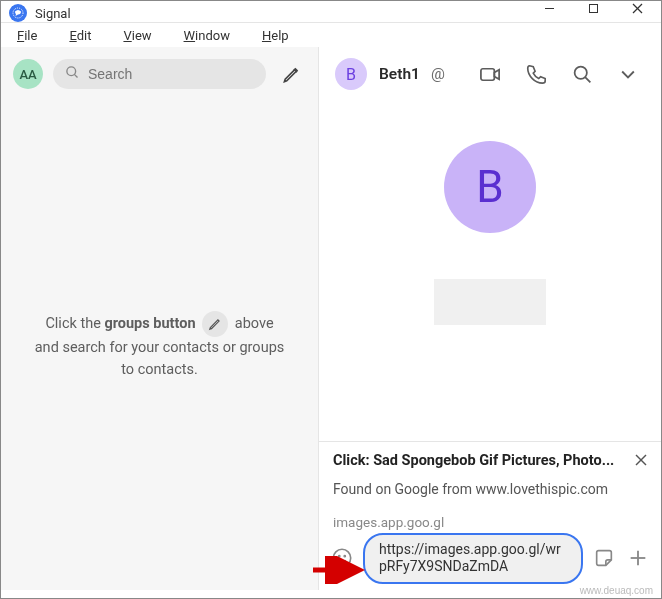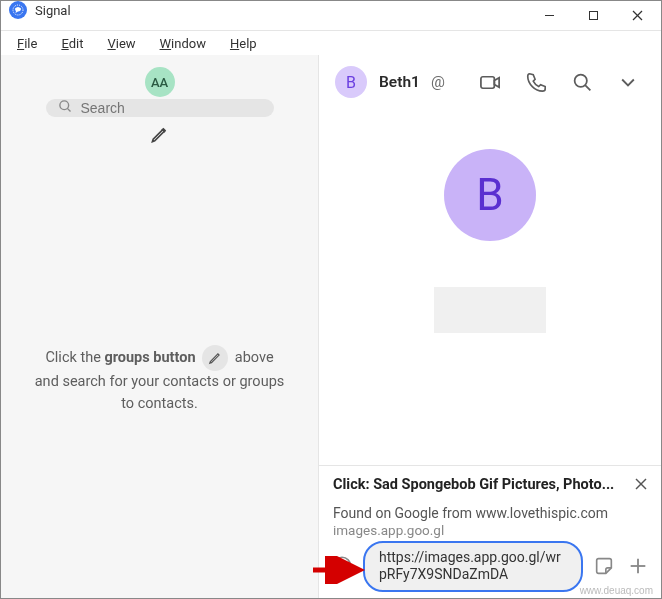--- a/index.html
+++ b/index.html
@@ -9,23 +9,23 @@
     color: #1b1b1b;
     background: #fff;
     width: 662px;
     height: 599px;
     overflow: hidden;
     position: relative;
     border: 1px solid #888;
   }
   
   .titlebar {
-    height: 30px;
-    display: flex;
-    align-items: flex-start;
+    height: 22px;
+    display: flex;
+    align-items: flex-end;
     justify-content: space-between;
     padding: 0 2px 0 8px;
     border-bottom: 1px solid #e5e5e5;
   }
   .titlebar-left { display: flex; align-items: center; gap: 8px; }
   .app-icon {
     width: 18px; height: 18px;
     border-radius: 50%;
     background: #3a76f0;
     display: flex; align-items: center; justify-content: center;
@@ -37,21 +37,21 @@
   .win-btn {
     width: 44px; height: 28px;
     display: flex; align-items: center; justify-content: center;
     color: #333;
   }
   
   .menubar {
     height: 24px;
     display: flex;
     align-items: center;
-    gap: 8px;
+    gap: 16px;
     padding: 0 8px;
     font-size: 13px;
     color: #333;
   }
   .menu-item { padding: 2px 8px; }
   .menu-item .ul { text-decoration: underline; }
   
   .main {
     display: flex;
     height: calc(100% - 30px - 24px);
@@ -60,23 +60,22 @@
     width: 318px;
     background: #f6f6f6;
     border-right: 1px solid #e5e5e5;
     display: flex;
     flex-direction: column;
     position: relative;
   }
   .sidebar-top {
     display: flex;
     align-items: center;
-    gap: 2px;
+    gap: 10px;
     padding: 12px 12px;
-    flex-direction: column;
   }
   .avatar {
     width: 30px; height: 30px;
     border-radius: 50%;
     display: flex; align-items: center; justify-content: center;
     font-size: 13px; font-weight: 500;
     flex-shrink: 0;
   }
   .avatar.green { background: #a7e3c4; color: #2a5a42; }
   .search-pill {
@@ -166,21 +165,21 @@
   
   .link-preview {
     position: absolute;
     left: 0; right: 0; bottom: 52px;
     border-top: 1px solid #e5e5e5;
     padding: 10px 14px 8px;
     background: #fff;
   }
   .link-preview .lp-title { font-weight: 700; font-size: 14.5px; color: #222; }
   .link-preview .lp-sub { font-size: 14px; color: #555; margin-top: 12px; }
-  .link-preview .lp-domain { font-size: 13.5px; color: #888; margin-top: 1px; }
+  .link-preview .lp-domain { font-size: 13.5px; color: #888; margin-top: 17px; }
   .lp-close {
     position: absolute; top: 8px; right: 10px;
     width: 20px; height: 20px;
     display: flex; align-items: center; justify-content: center;
     color: #555;
   }
   
   .composer {
     position: absolute;
     left: 0; right: 0; bottom: 4px;

